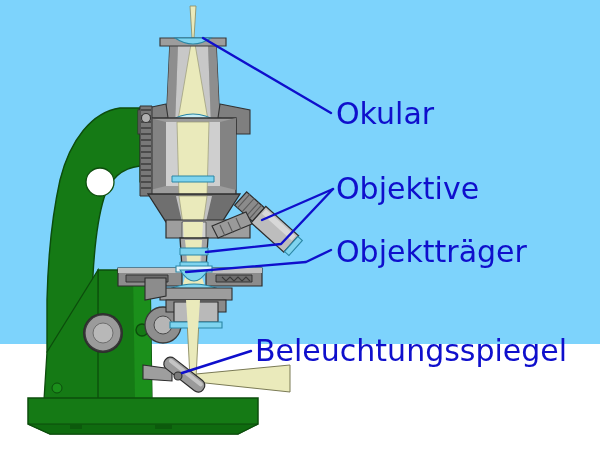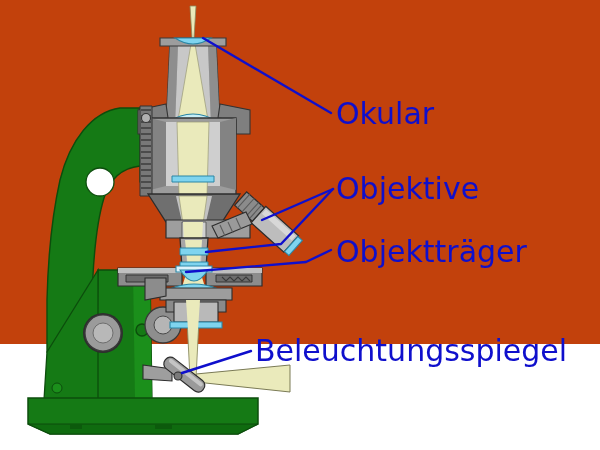--- a/index.html
+++ b/index.html
@@ -11,21 +11,21 @@
     width: 600px;
     height: 450px;
     font-family: "DejaVu Sans", sans-serif;
     overflow: hidden;
     position: relative;
   }
   #diagram-root {
     position: relative;
     width: 600px;
     height: 344px;
-    background: #c2410c;
+    background: #7dd3fc;
   }
   #microscope-svg {
     position: absolute;
     left: 0;
     top: 0;
     width: 600px;
     height: 450px;
     display: block;
   }
   .label-text {

